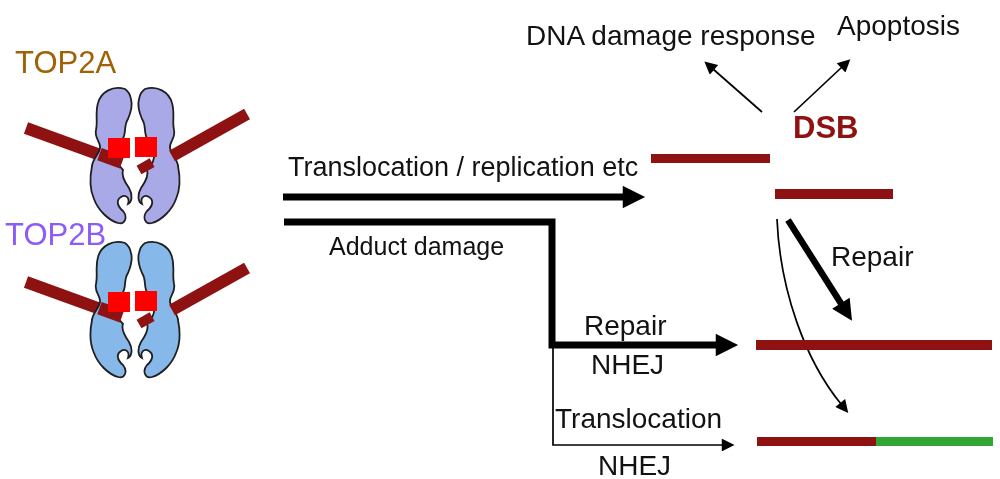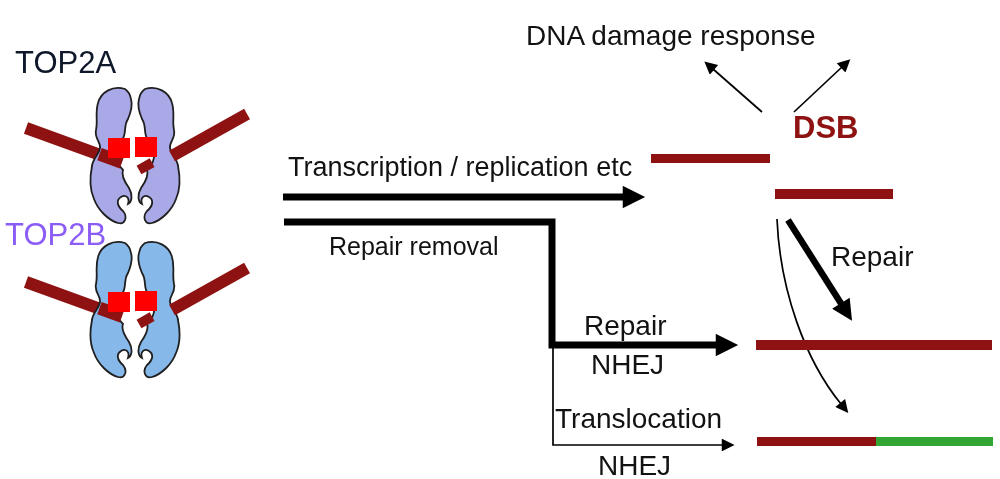--- a/index.html
+++ b/index.html
@@ -82,30 +82,31 @@
     <path class="arrow mid" marker-end="url(#ah-big)" d="M788,220 L842,305"></path>
     <path class="arrow thin" marker-end="url(#ah-small)" d="M777,219 C780,290 805,360 841,404"></path>
 
     <rect x="651" y="154" width="119" height="9" fill="#8e1211"></rect>
     <rect x="775" y="189" width="118" height="10" fill="#8e1211"></rect>
     <rect x="756" y="340" width="236" height="10" fill="#8e1211"></rect>
     <rect x="757" y="437" width="119" height="9" fill="#8e1211"></rect>
     <rect x="876" y="437" width="117" height="9" fill="#32a532"></rect>
   </svg>
 
-  <div class="lbl fs31" style="left: 15px; top: 47px; color: #0f172a;">TOP2A</div>
+  <div class="lbl fs31" style="left: 15px; top: 47px; color: #a16207;">TOP2A</div>
 
   <div class="lbl fs31" style="left: 5px; top: 219px; color: #8b5cf6;">TOP2B</div>
 
-  <div class="lbl fs27" style="left:288px;top:153px;">Transcription / replication etc</div>
+  <div class="lbl fs27" style="left:288px;top:153px;">Translocation / replication etc</div>
 
-  <div class="lbl fs25" style="left:329px;top:233px;">Repair removal</div>
+  <div class="lbl fs25" style="left:329px;top:233px;">Adduct damage</div>
 
   <div class="lbl fs26" style="left:526px;top:21px;">DNA damage response</div>
 
+  <div class="lbl fs26" style="left:837px;top:11px;">Apoptosis</div>
 
   <div class="lbl fs31 bold" style="left: 749px; top: 112px; color: rgb(142, 18, 17); margin-left: 44px;">DSB</div>
 
   <div class="lbl fs26" style="left:831px;top:242px;">Repair</div>
 
   <div class="lbl fs26" style="left:584px;top:311px;">Repair</div>
 
   <div class="lbl fs26" style="left:591px;top:350px;">NHEJ</div>
 
   <div class="lbl fs26" style="left:555px;top:404px;">Translocation</div>

